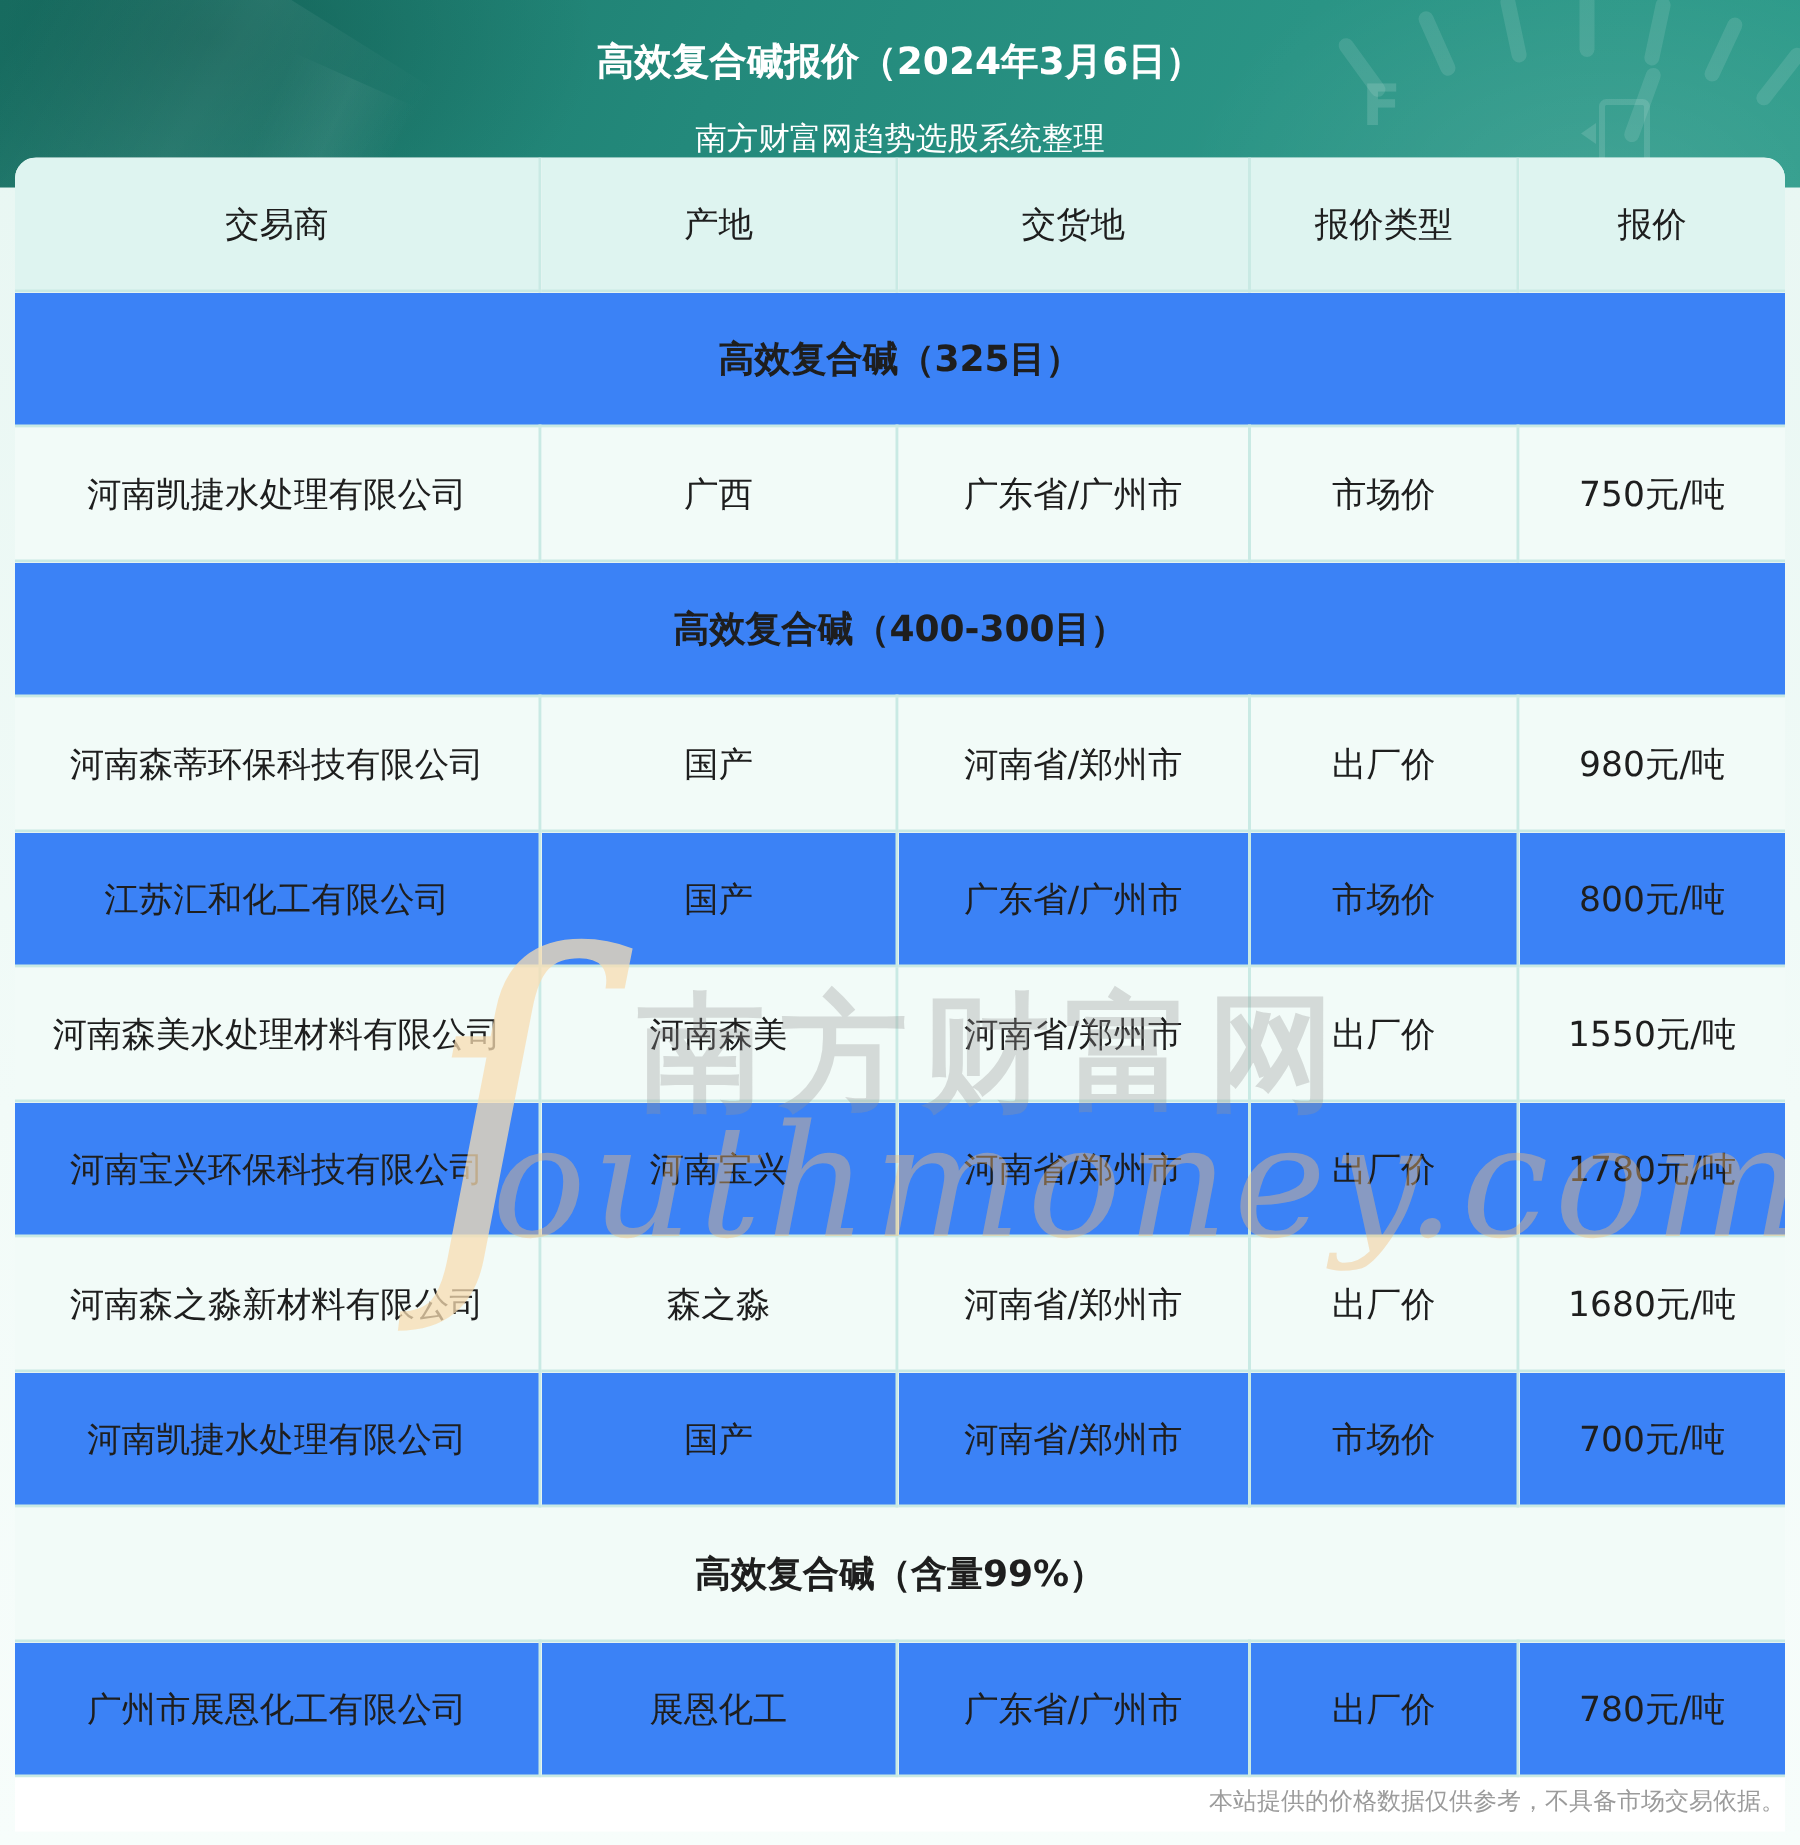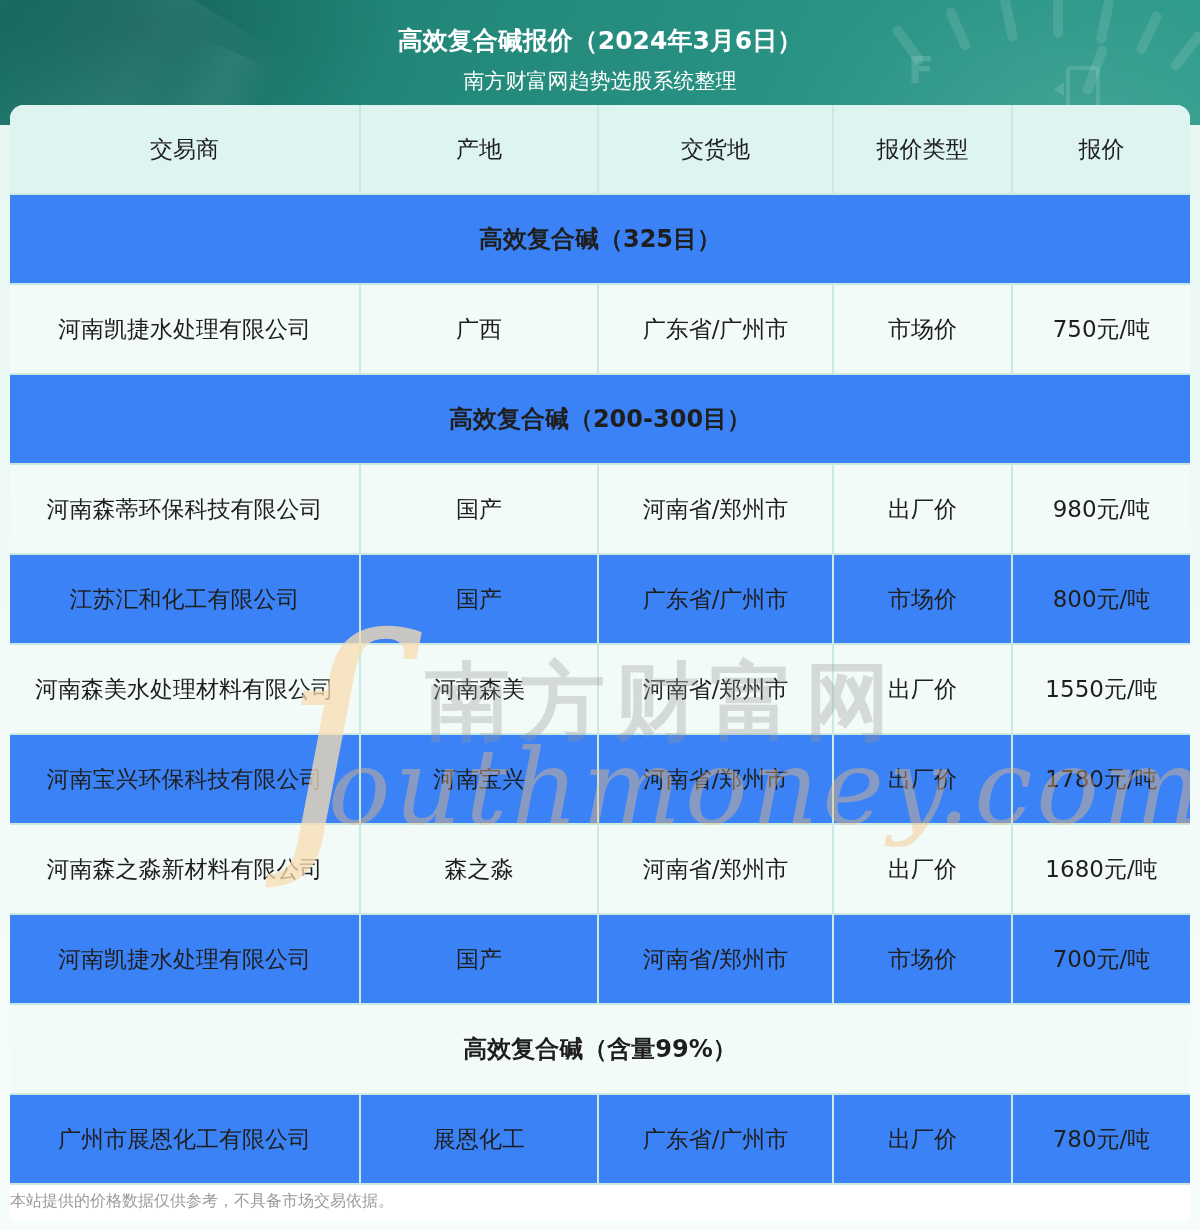--- a/index.html
+++ b/index.html
@@ -80,21 +80,21 @@
     color: #ffffff;
     font-size: 25px;
     font-weight: bold;
     line-height: 34px;
   }
   .banner-subtitle {
     color: #ffffff;
     font-size: 21px;
     font-weight: normal;
     line-height: 30px;
-    margin-top: 8px;
+    margin-top: 19px;
   }
 
   
   .card {
     position: relative;
     width: 1180px;
     margin: -20px 10px 0 10px;
     background: #ffffff;
     border-radius: 14px 14px 0 0;
     overflow: hidden;
@@ -130,21 +130,21 @@
     font-size: 24px;
   }
   .quote-table tbody tr { background: #3b82f6; }
   .quote-table tbody tr:nth-child(even) { background: #f2fbf8; }
 
   .card-footer {
     position: relative;
     z-index: 1;
     height: 36px;
     line-height: 32px;
-    text-align: left;
+    text-align: right;
     font-size: 16px;
     color: #9b9b9b;
     background: #ffffff;
   }
 
   
   .watermark {
     position: absolute;
     left: 0; top: 0; right: 0; bottom: 0;
     z-index: 4;
@@ -229,21 +229,21 @@
         <td colspan="5" class="section">高效复合碱（325目）</td>
       </tr>
       <tr>
         <td>河南凯捷水处理有限公司</td>
         <td>广西</td>
         <td>广东省/广州市</td>
         <td>市场价</td>
         <td>750元/吨</td>
       </tr>
       <tr>
-        <td colspan="5" class="section">高效复合碱（200-300目）</td>
+        <td colspan="5" class="section">高效复合碱（400-300目）</td>
       </tr>
       <tr>
         <td>河南森蒂环保科技有限公司</td>
         <td>国产</td>
         <td>河南省/郑州市</td>
         <td>出厂价</td>
         <td>980元/吨</td>
       </tr>
       <tr>
         <td>江苏汇和化工有限公司</td>

